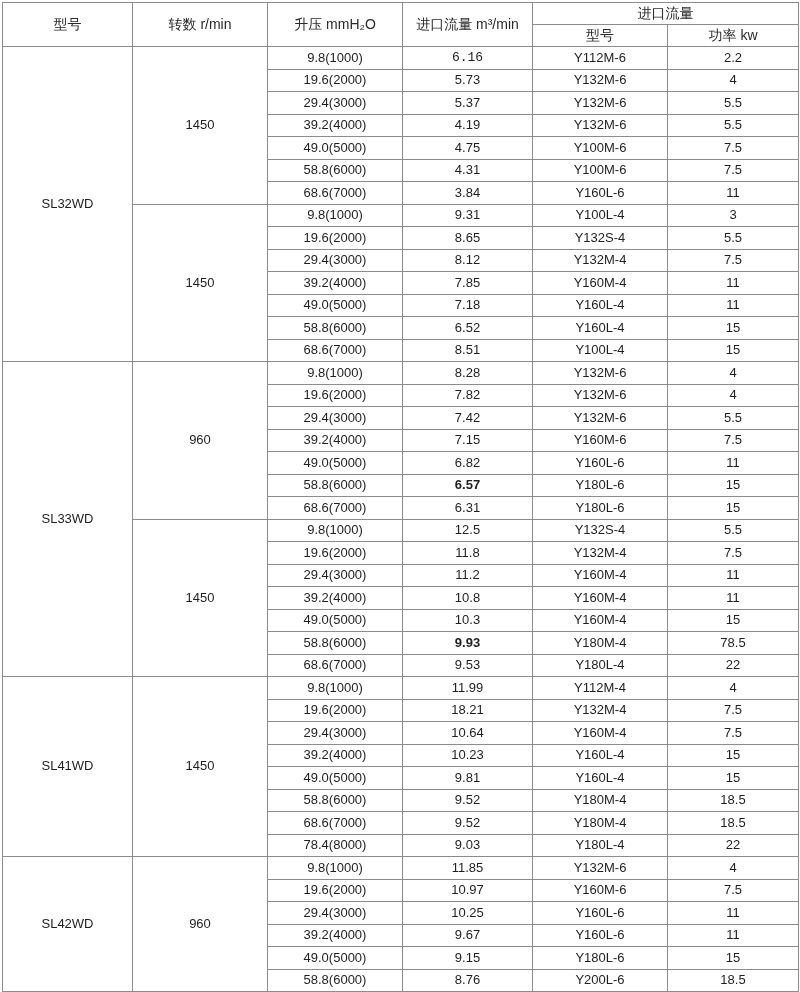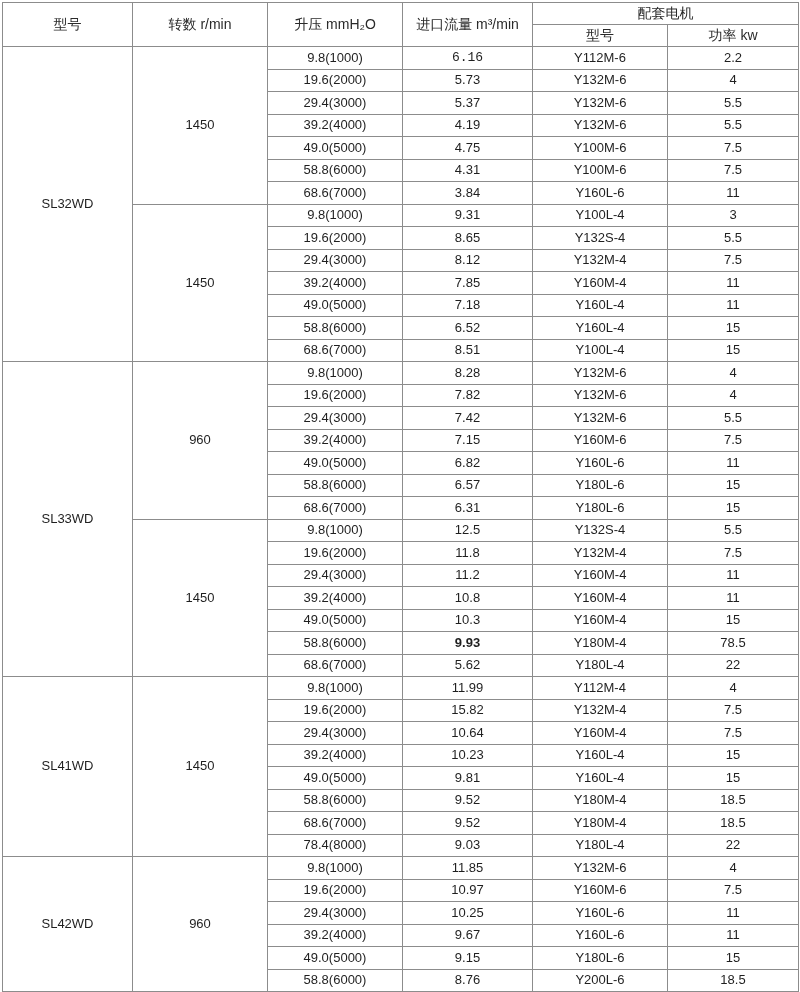--- a/index.html
+++ b/index.html
@@ -54,21 +54,21 @@
       <col style="width:130px">
       <col style="width:135px">
       <col style="width:131px">
     </colgroup>
     <thead>
       <tr>
         <th rowspan="2" style="border-color: rgb(140, 140, 140);">型号</th>
         <th rowspan="2" style="border-color: rgb(140, 140, 140);">转数 r/min</th>
         <th rowspan="2" style="border-color: rgb(140, 140, 140);">升压 mmH₂O</th>
         <th rowspan="2" style="border-color: rgb(140, 140, 140);">进口流量 m³/min</th>
-        <th colspan="2" style="border-color: rgb(140, 140, 140);">配套电机</th>
+        <th colspan="2" style="border-color: rgb(140, 140, 140);">进口流量</th>
       </tr>
       <tr>
         <th style="border-color: rgb(140, 140, 140);">型号</th>
         <th style="border-color: rgb(140, 140, 140);">功率 kw</th>
       </tr>
     </thead>
     <tbody id="spec-body">
         <tr>
           <td rowspan="14" class="model-cell" style="border-color: rgb(140, 140, 140);">SL32WD</td>
           <td rowspan="7" class="speed-cell" style="border-color: rgb(140, 140, 140);">1450</td>
@@ -183,21 +183,21 @@
           <td style="border-color: rgb(140, 140, 140);">7.5</td>
         </tr>
         <tr>
           <td style="border-color: rgb(140, 140, 140);">49.0(5000)</td>
           <td style="border-color: rgb(140, 140, 140);">6.82</td>
           <td style="border-color: rgb(140, 140, 140);">Y160L-6</td>
           <td style="border-color: rgb(140, 140, 140);">11</td>
         </tr>
         <tr>
           <td style="border-color: rgb(140, 140, 140);">58.8(6000)</td>
-          <td style="border-color: rgb(140, 140, 140);">6.57</td>
+          <td style="border-color: rgb(140, 140, 140); font-weight: bold;">6.57</td>
           <td style="border-color: rgb(140, 140, 140);">Y180L-6</td>
           <td style="border-color: rgb(140, 140, 140);">15</td>
         </tr>
         <tr>
           <td style="border-color: rgb(140, 140, 140);">68.6(7000)</td>
           <td style="border-color: rgb(140, 140, 140);">6.31</td>
           <td style="border-color: rgb(140, 140, 140);">Y180L-6</td>
           <td style="border-color: rgb(140, 140, 140);">15</td>
         </tr>
         <tr>
@@ -232,35 +232,35 @@
           <td style="border-color: rgb(140, 140, 140);">15</td>
         </tr>
         <tr>
           <td style="border-color: rgb(140, 140, 140);">58.8(6000)</td>
           <td style="border-color: rgb(140, 140, 140); font-weight: bold;">9.93</td>
           <td style="border-color: rgb(140, 140, 140);">Y180M-4</td>
           <td style="border-color: rgb(140, 140, 140);">78.5</td>
         </tr>
         <tr>
           <td style="border-color: rgb(140, 140, 140);">68.6(7000)</td>
-          <td style="border-color: rgb(140, 140, 140);">5.62</td>
+          <td style="border-color: rgb(140, 140, 140);">9.53</td>
           <td style="border-color: rgb(140, 140, 140);">Y180L-4</td>
           <td style="border-color: rgb(140, 140, 140);">22</td>
         </tr>
         <tr>
           <td rowspan="8" class="model-cell" style="border-color: rgb(140, 140, 140);">SL41WD</td>
           <td rowspan="8" class="speed-cell" style="border-color: rgb(140, 140, 140);">1450</td>
           <td style="border-color: rgb(140, 140, 140);">9.8(1000)</td>
           <td style="border-color: rgb(140, 140, 140);">11.99</td>
           <td style="border-color: rgb(140, 140, 140);">Y112M-4</td>
           <td style="border-color: rgb(140, 140, 140);">4</td>
         </tr>
         <tr>
           <td style="border-color: rgb(140, 140, 140);">19.6(2000)</td>
-          <td style="border-color: rgb(140, 140, 140);">15.82</td>
+          <td style="border-color: rgb(140, 140, 140);">18.21</td>
           <td style="border-color: rgb(140, 140, 140);">Y132M-4</td>
           <td style="border-color: rgb(140, 140, 140);">7.5</td>
         </tr>
         <tr>
           <td style="border-color: rgb(140, 140, 140);">29.4(3000)</td>
           <td style="border-color: rgb(140, 140, 140);">10.64</td>
           <td style="border-color: rgb(140, 140, 140);">Y160M-4</td>
           <td style="border-color: rgb(140, 140, 140);">7.5</td>
         </tr>
         <tr>

